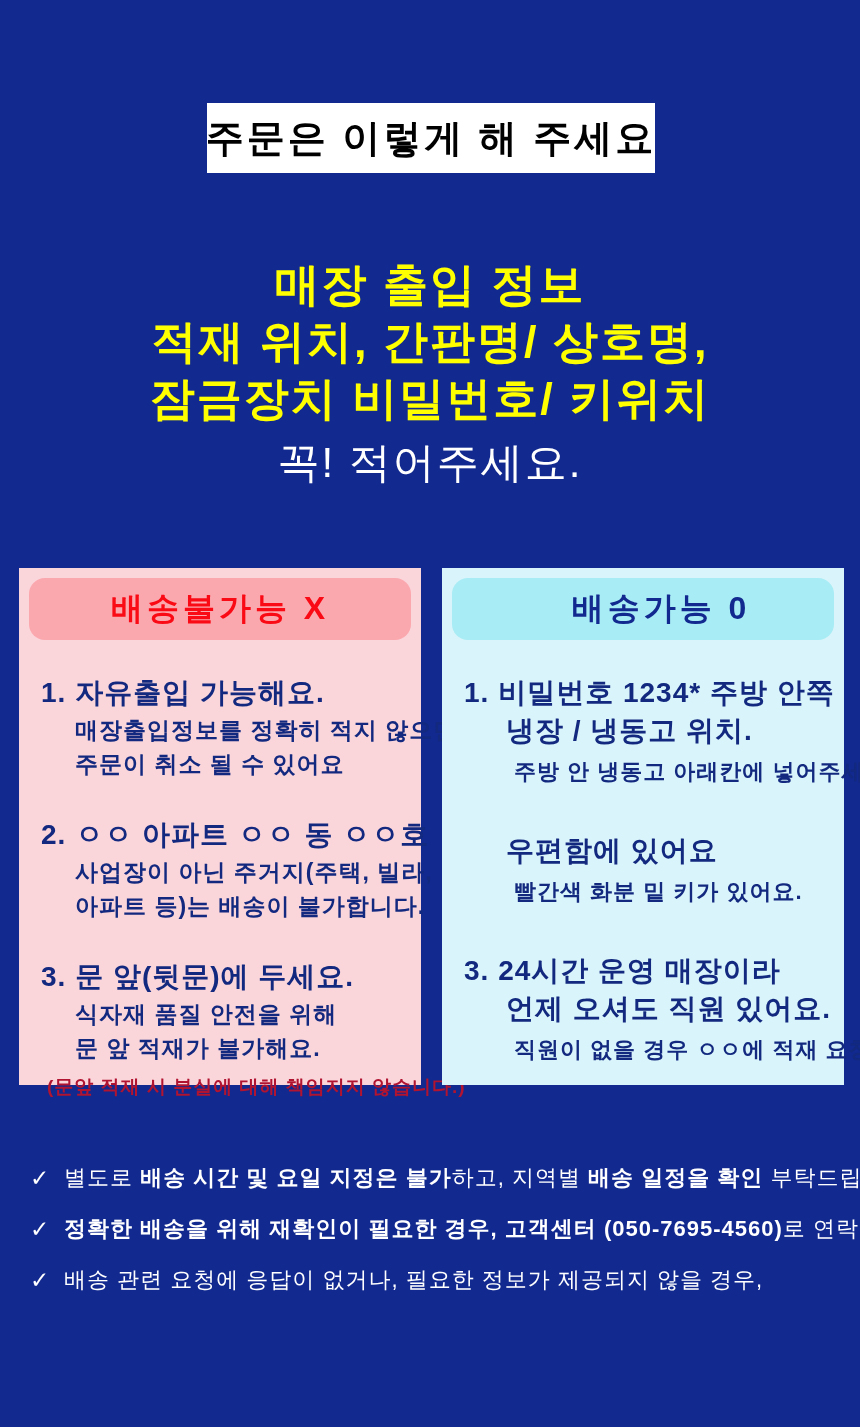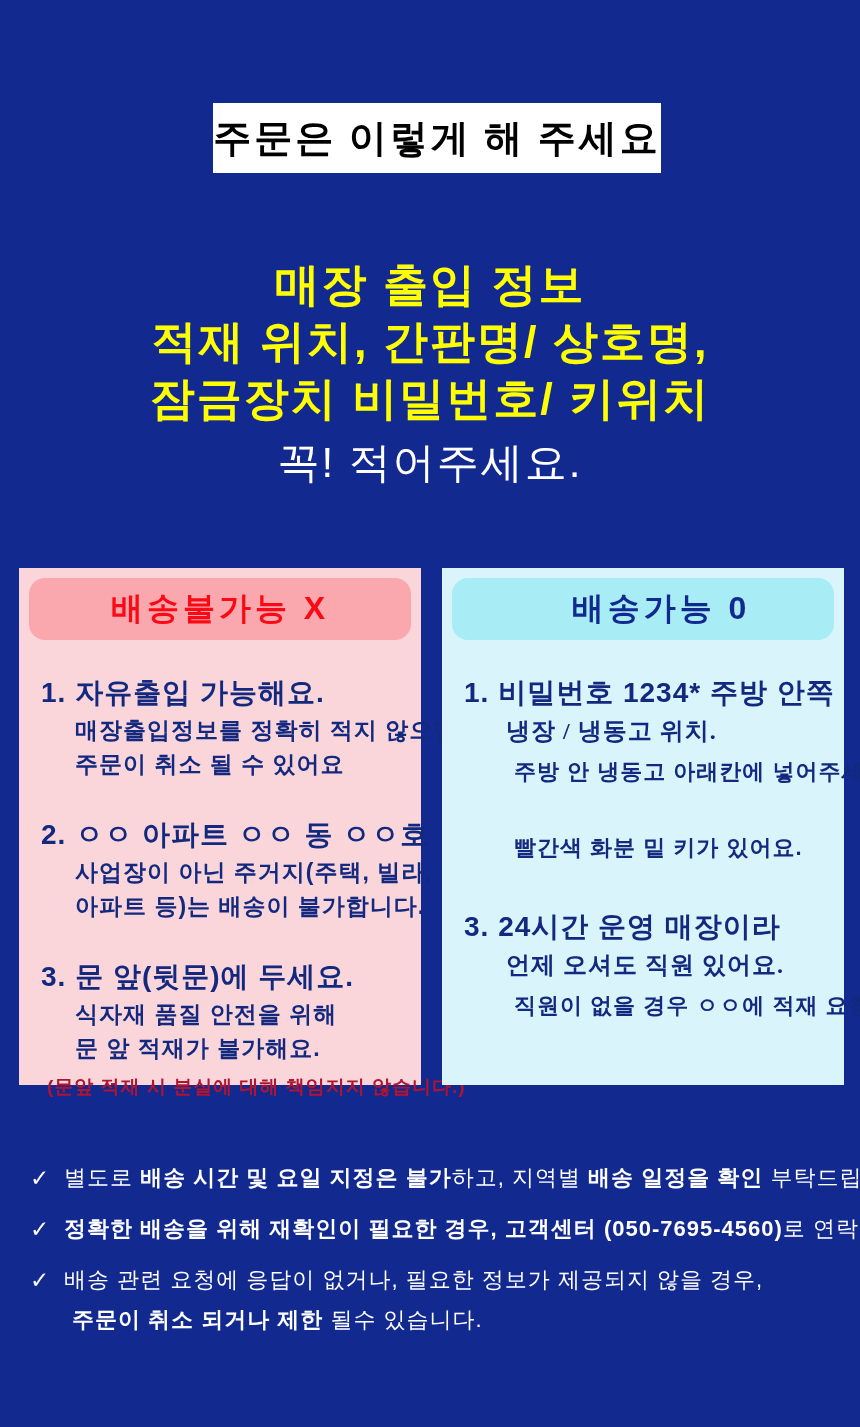--- a/index.html
+++ b/index.html
@@ -5,23 +5,23 @@
   html,body{margin:0;padding:0;}
   body{
     width:860px;height:1427px;
     background:#12298f;
     font-family:"Liberation Sans",sans-serif;
     position:relative;
     overflow:hidden;
   }
   
   .title-box{
-    position:absolute;left:213px;top:103px;width:448px;height:70px;
+    position:absolute;left:207px;top:103px;width:448px;height:70px;
     background:#ffffff;
-    display:flex;align-items:center;justify-content:center;font-family:Liberation Serif, serif;
+    display:flex;align-items:center;justify-content:center;
   }
   .title-text{
     font-size:38px;font-weight:bold;color:#000000;letter-spacing:3px;
     white-space:nowrap;
   }
   
   .intro{
     position:absolute;left:0;top:256px;width:860px;text-align:center;
   }
   .intro-line-y{
@@ -50,22 +50,22 @@
   .items{
     padding:34px 8px 0 22px;color:#12297f;
   }
   .item{margin-bottom:36px;}
   .item:last-child{margin-bottom:8px;}
   .item-heading{
     font-size:28px;font-weight:bold;line-height:38px;letter-spacing:1px;
     white-space:nowrap;
   }
   .item-heading2{
-    font-size:24px;font-weight:bold;line-height:38px;letter-spacing:1px;
-    padding-left:42px;white-space:nowrap;font-family:Liberation Serif, serif;
+    font-size:28px;font-weight:bold;line-height:38px;letter-spacing:1px;
+    padding-left:42px;white-space:nowrap;
   }
   .item-sub{
     font-size:23px;font-weight:bold;line-height:32px;letter-spacing:1px;
     padding-left:34px;white-space:nowrap;margin-top:2px;
   }
   .panel-cyan .item-sub{padding-left:50px;font-size:22px;margin-top:6px;}
   .panel-cyan .item{margin-bottom:44px;}
   .fine-print{
     font-size:19px;font-weight:bold;color:#b01430;letter-spacing:1px;
     padding-left:6px;margin-top:10px;white-space:nowrap;
@@ -121,20 +121,21 @@
 
   <div class="panel panel-cyan">
     <div class="panel-header">배송가능 0</div>
     <div class="items">
       <div class="item">
         <div class="item-heading">1. 비밀번호 1234* 주방 안쪽</div>
         <div class="item-heading2">냉장 / 냉동고 위치.</div>
         <div class="item-sub">주방 안 냉동고 아래칸에 넣어주세요.</div>
       </div>
       <div class="item">
+        <div class="item-heading2">우편함에 있어요</div>
         <div class="item-sub">빨간색 화분 밑 키가 있어요.</div>
       </div>
       <div class="item">
         <div class="item-heading">3. 24시간 운영 매장이라</div>
         <div class="item-heading2">언제 오셔도 직원 있어요.</div>
         <div class="item-sub">직원이 없을 경우 ㅇㅇ에 적재 요청.</div>
       </div>
     </div>
   </div>
 </div>
@@ -145,16 +146,15 @@
     <span class="note-text"><span>별도로 </span><span class="b">배송 시간 및 요일 지정은 불가</span><span>하고, 지역별 </span><span class="b">배송 일정을 확인</span><span> 부탁드립니다.</span></span>
   </div>
   <div class="note">
     <span class="check">✓</span>
     <span class="note-text"><span class="b">정확한 배송을 위해 재확인이 필요한 경우, 고객센터 (050-7695-4560)</span><span>로 연락 주세요.</span></span>
   </div>
   <div class="note">
     <span class="check">✓</span>
     <span class="note-text">
       <span>배송 관련 요청에 응답이 없거나, 필요한 정보가 제공되지 않을 경우,</span>
-      <div class="note-line2"><span class="b">주문이 취소 되거나 제한</span><span> 될수 있습니다.</span></div>
     </span>
   </div>
 </div>
 
 </body></html>

